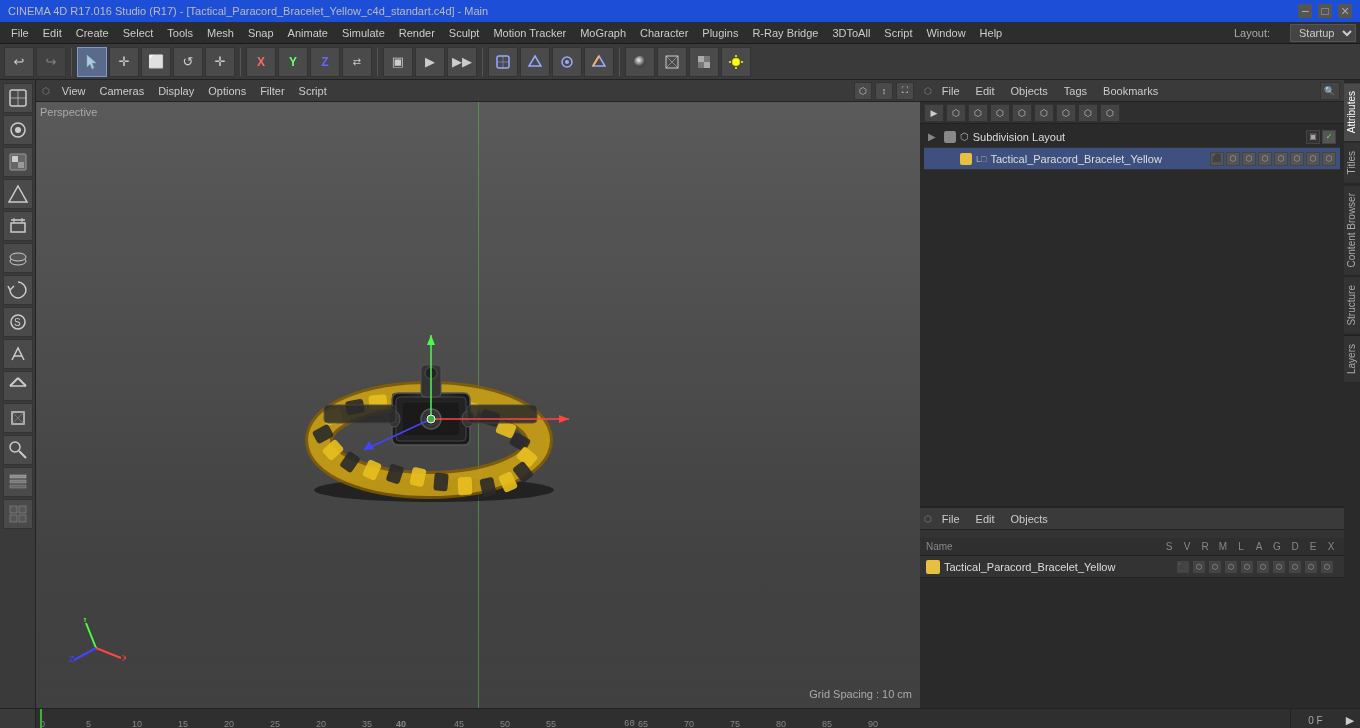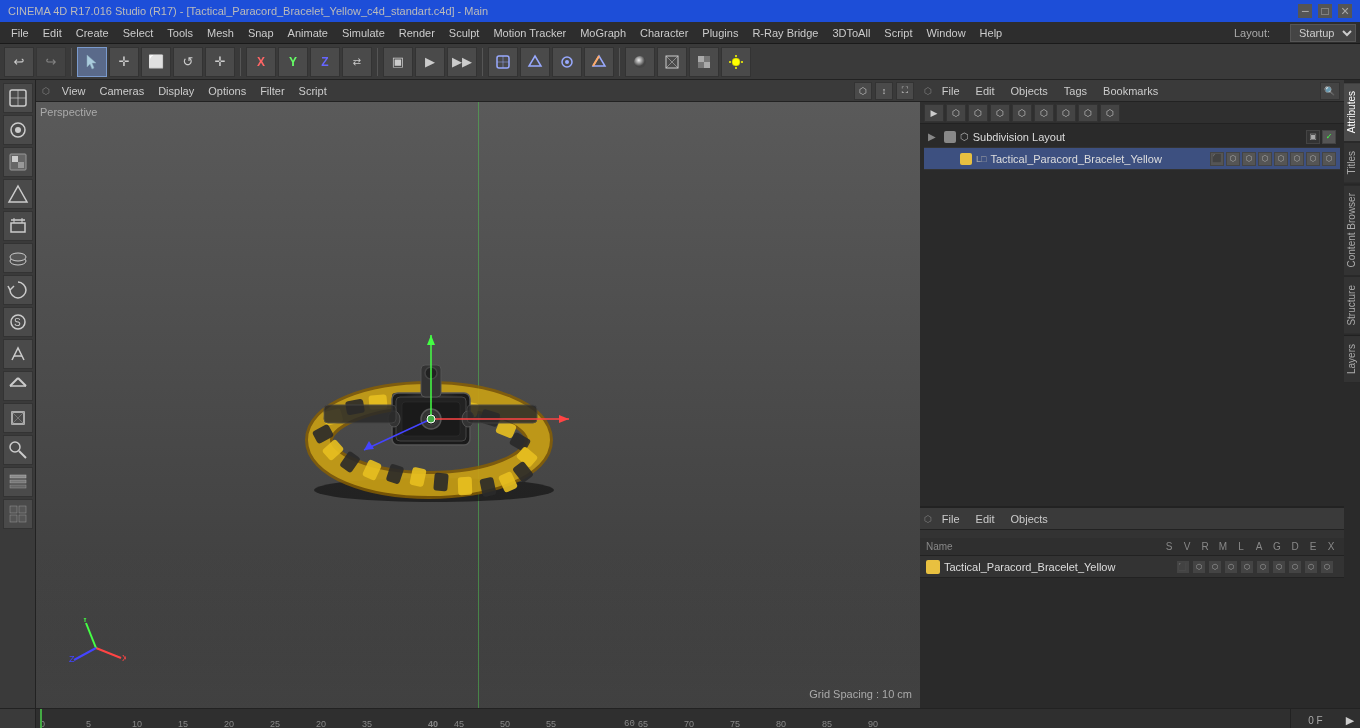--- a/index.html
+++ b/index.html
@@ -920,21 +920,21 @@
 
       <div style="position:absolute;left:0;top:0;right:0;bottom:0;display:flex;align-items:center;">
         <div class="timeline-tick" style="left:4px;">0</div>
         <div class="timeline-tick" style="left:50px;">5</div>
         <div class="timeline-tick" style="left:96px;">10</div>
         <div class="timeline-tick" style="left:142px;">15</div>
         <div class="timeline-tick" style="left:188px;">20</div>
         <div class="timeline-tick" style="left:234px;">25</div>
         <div class="timeline-tick" style="left:280px;">20</div>
         <div class="timeline-tick" style="left:326px;text-align:center;">35</div>
-        <div class="timeline-tick" style="left:392px;font-weight:bold;">40</div>
+        <div class="timeline-tick" style="left:360px;font-weight:bold;">40</div>
         <div class="timeline-tick" style="left:418px;">45</div>
         <div class="timeline-tick" style="left:464px;">50</div>
         <div class="timeline-tick" style="left:510px;">55</div>
         <div class="timeline-tick" style="left:588px;font-family:Liberation Mono, monospace;">60</div>
         <div class="timeline-tick" style="left:602px;">65</div>
         <div class="timeline-tick" style="left:648px;">70</div>
         <div class="timeline-tick" style="left:694px;">75</div>
         <div class="timeline-tick" style="left:740px;">80</div>
         <div class="timeline-tick" style="left:786px;">85</div>
         <div class="timeline-tick" style="left:832px;">90</div>

